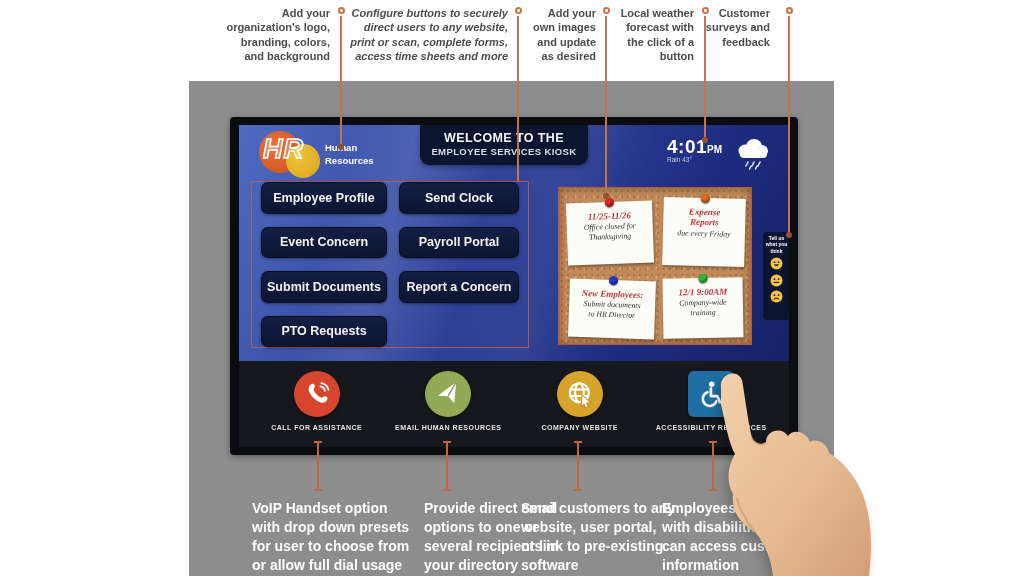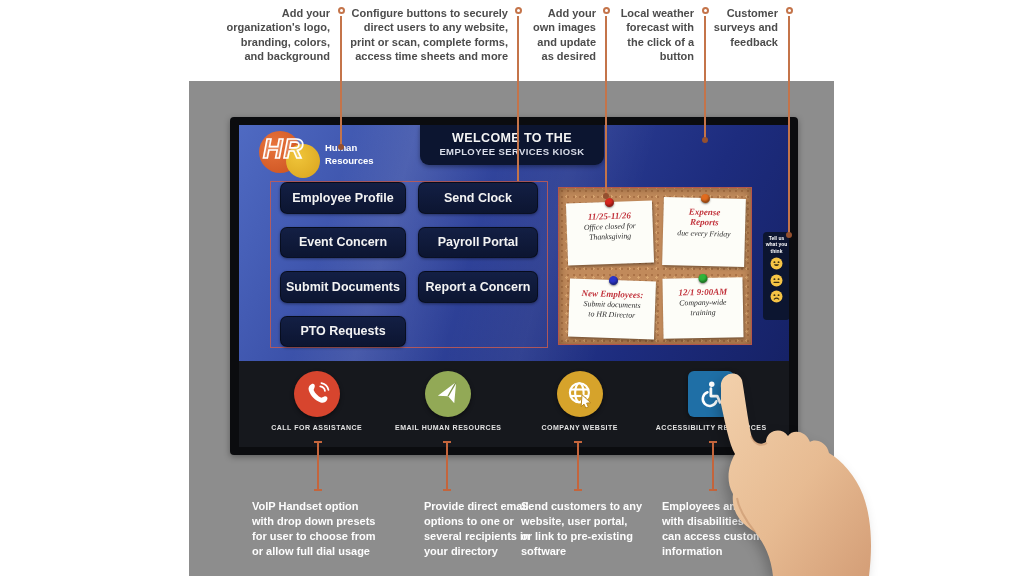--- a/index.html
+++ b/index.html
@@ -17,33 +17,33 @@
 
   
   .logo { position:absolute; left:20px; top:4px; width:150px; height:54px; }
   .logo .c1 { position:absolute; left:0; top:2px; width:42px; height:42px; border-radius:50%; background:radial-gradient(circle at 35% 35%, #e8743c, #c94f1e); }
   .logo .c2 { position:absolute; left:27px; top:15px; width:34px; height:34px; border-radius:50%; background:radial-gradient(circle at 35% 35%, #f0c53a, #d9a31d); }
   .logo .mono { position:absolute; left:4px; top:5px; font-size:27px; font-weight:bold; font-style:italic;
             color:rgba(255,255,255,.18); -webkit-text-stroke:1.6px #fff; letter-spacing:1px; }
   .logo .nm { position:absolute; left:66px; top:13px; color:#fff; font-size:9.5px; font-weight:bold; line-height:1.35; white-space:pre-line; }
 
   
-  .welcome { position:absolute; left:181px; top:0; width:184px; height:40px; background:#0c1530; border-radius:0 0 9px 9px; text-align:center; padding-top:6px; box-shadow:0 2px 4px rgba(0,0,0,.35); }
+  .welcome { position:absolute; left:181px; top:0; width:168px; height:40px; background:#0c1530; border-radius:0 0 9px 9px; text-align:center; padding-top:6px; box-shadow:0 2px 4px rgba(0,0,0,.35); }
   .welcome .l1 { color:#f4f4f4; font-size:12.5px; font-weight:bold; letter-spacing:.4px; }
   .welcome .l2 { color:#d9dde9; font-size:9.5px; font-weight:bold; letter-spacing:.4px; margin-top:1px; }
 
   
   .clock { position:absolute; left:428px; top:11px; width:110px; height:44px; color:#fff; }
   .clock .time { font-size:19px; font-weight:bold; letter-spacing:.5px; display:inline; }
   .clock .ampm { font-size:10px; font-weight:bold; }
   .clock .cond { font-size:6.5px; color:rgba(255,255,255,.72); margin-top:-2px; }
   .cloud { position:absolute; left:66px; top:0; }
 
   
-  .btnbox { position:absolute; left:31px; top:56px; width:278px; height:167px; border:1px solid rgba(196,92,82,.85);
+  .btnbox { position:absolute; left:12px; top:56px; width:278px; height:167px; border:1px solid rgba(196,92,82,.85);
             display:grid; grid-template-columns:1.05fr 1fr; column-gap:12px; row-gap:13px; padding:0 9px; }
   .kbtn { background:linear-gradient(#131f44,#0c1531); border:1px solid rgba(0,0,0,.45); border-radius:7px;
             color:#f3f3f3; font-size:12.5px; font-weight:bold; display:flex; align-items:center; justify-content:center;
             box-shadow:0 1px 3px rgba(0,0,0,.4); }
 
   
   .cork { position:absolute; left:319px; top:62px; width:194px; height:158px; border:1px solid rgba(180,80,72,.9);
             background-color:#c18a5b;
             background-image:radial-gradient(#ab7347 1px, transparent 1.4px), radial-gradient(#d9a671 1px, transparent 1.4px);
             background-size:6px 6px, 9px 9px; background-position:0 0, 3px 4px;
@@ -73,46 +73,46 @@
   .dlabel { margin-top:7px; color:#e2e2e2; font-size:7px; font-weight:bold; letter-spacing:.5px; white-space:nowrap; }
 
   
   .t-ann { position:absolute; top:6px; text-align:right; color:#4c4c4c; font-size:11px; font-weight:bold; line-height:1.3; white-space:pre-line; }
   .ring { position:absolute; top:7px; width:7px; height:7px; border:2px solid #c4744a; border-radius:50%; background:#fff; }
   .vline { position:absolute; width:2px; background:#c4744a; top:16px; }
   .edot { position:absolute; width:6px; height:6px; border-radius:50%; background:#94502f; }
   .bline { position:absolute; width:2px; height:50px; top:441px; background:#c4653c; }
   .bline::before, .bline::after { content:""; position:absolute; left:-3px; width:8px; height:2px; background:#c4653c; }
   .bline::before { top:0; } .bline::after { bottom:0; }
-  .b-ann { position:absolute; top:499px; color:#fdfdfd; font-size:11px; font-weight:bold; line-height:1.35; white-space:pre-line; }
+  .b-ann { position:absolute; top:499px; color:#fdfdfd; font-size:14px; font-weight:bold; line-height:1.35; white-space:pre-line; }
 
   .hand { position:absolute; left:655px; top:352px; z-index:30; pointer-events:none; }
 </style>
 </head>
 <body>
 
 <div class="stage">
 
   <div class="t-ann" style="right:694px;">Add your
 organization's logo,
 branding, colors,
 and background</div>
-  <div class="t-ann" style="right:516px;">Configure buttons to securely
+  <div class="t-ann" style="right:516px;font-style:italic;">Configure buttons to securely
 direct users to any website,
 print or scan, complete forms,
 access time sheets and more</div>
   <div class="t-ann" style="right:428px;">Add your
 own images
 and update
 as desired</div>
   <div class="t-ann" style="right:330px;">Local weather
 forecast with
 the click of a
 button</div>
-  <div class="t-ann" style="right:246px;margin-left:15px;">Customer
+  <div class="t-ann" style="right:254px;margin-left:15px;">Customer
 surveys and
 feedback</div>
 
   <div class="panel"></div>
 
   <div class="bezel"></div>
   <div class="screen">
 
     <div class="logo">
       <div class="c1"></div>
@@ -120,20 +120,37 @@
       <div class="mono">HR</div>
       <div class="nm">Human
 Resources</div>
     </div>
 
     <div class="welcome">
       <div class="l1">WELCOME TO THE</div>
       <div class="l2">EMPLOYEE SERVICES KIOSK</div>
     </div>
 
+    <div class="clock">
+      <span class="time">4:01</span><span class="ampm">PM</span>
+      <div class="cond">Rain 43°</div>
+      <svg class="cloud" width="40" height="34" viewBox="0 0 40 34">
+        <circle cx="12" cy="15" r="6.5" fill="#fff"></circle>
+          <circle cx="21" cy="11" r="8" fill="#fff"></circle>
+        <circle cx="29" cy="15" r="6" fill="#f2f6ff"></circle>
+          <rect x="7" y="14" width="27" height="8" rx="4" fill="#fff"></rect>
+        <g stroke="#dfe8fa" stroke-width="1.6" stroke-linecap="round">
+          <line x1="15" y1="26" x2="13" y2="30"></line>
+            <line x1="21" y1="26" x2="19" y2="30"></line>
+          <line x1="27" y1="26" x2="25" y2="30"></line>
+            <line x1="24" y1="30" x2="22.5" y2="33"></line>
+            <line x1="18" y1="30" x2="16.5" y2="33"></line>
+        </g>
+      </svg>
+    </div>
 
     <div class="btnbox">
       <div class="kbtn">Employee Profile</div>
       <div class="kbtn">Send Clock</div>
       <div class="kbtn">Event Concern</div>
       <div class="kbtn">Payroll Portal</div>
       <div class="kbtn">Submit Documents</div>
       <div class="kbtn">Report a Concern</div>
       <div class="kbtn">PTO Requests</div>
     </div>

